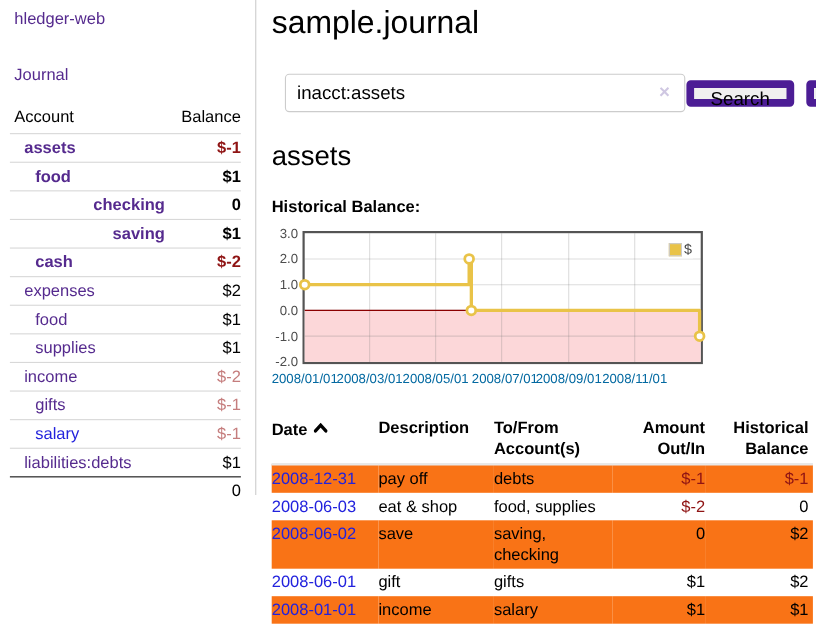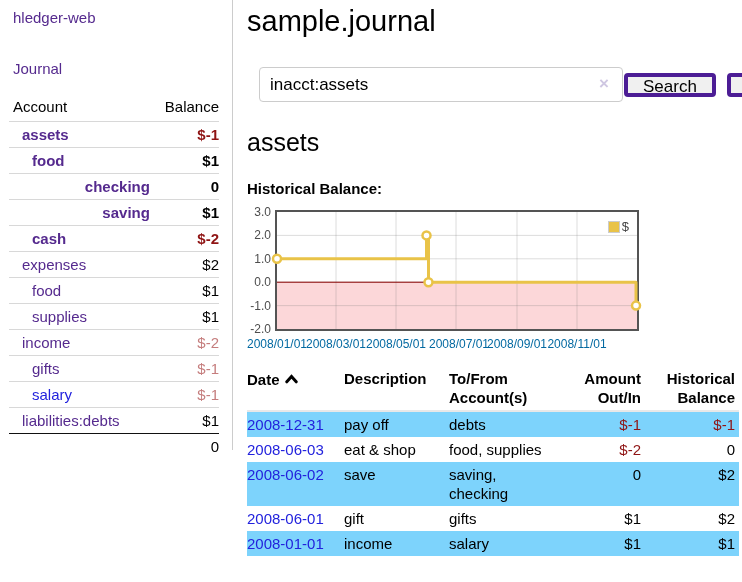--- a/index.html
+++ b/index.html
@@ -45,21 +45,21 @@
     width: 364px; height: 35px; border: 1px solid #ccc; border-radius: 4px;
     padding: 0 30px 0 10px; font-size: 17px; color: #000;
     font-family: "Liberation Sans", sans-serif; outline: none;
   }
   .clear-x {
     position: absolute; right: 9px; top: 7px; font-size: 17px; font-weight: bold;
     color: #cfc7e2; cursor: pointer;
   }
   .btn {
     height: 24px; margin-left: 6px; padding: 0 15px;
-    background: #f0f0f0; border: 4px solid #4c1d95; border-radius: 4px;
+    background: #f0f0f0; border: 7px solid #4c1d95; border-radius: 4px;
     font-size: 17px; color: #000; font-family: "Liberation Sans", sans-serif; cursor: pointer;
   }
   .btn.help { margin-left: 11px; padding: 0 12px; }
   .account-heading { font-size: 25px; font-weight: normal; margin-top: 26px; }
   .chart-label { font-size: 15px; font-weight: bold; margin-top: 23px; }
 
   
   .chart { position: relative; height: 142px; margin-top: 13px; width: 400px; }
   .plot {
     position: absolute; left: 28px; top: 0; width: 364px; height: 121px;
@@ -75,37 +75,37 @@
     font-size: 12px; color: #0369a1; white-space: nowrap;
   }
   .legend {
     position: absolute; right: 7px; top: 6px; display: flex; align-items: center;
     background: rgba(255,255,255,0.85); padding: 1px;
   }
   .legend-swatch { width: 12px; height: 12px; background: #e9c348; border: 1px solid #ccc; }
   .legend-label { font-size: 13px; color: #444; margin-left: 2px; }
 
   
-  .txn-table { border-collapse: collapse; table-layout: fixed; width: 492px; margin-top: 17px; }
+  .txn-table { border-collapse: collapse; table-layout: fixed; width: 492px; margin-top: 28px; }
   .txn-table col.c-date { width: 97px; }
   .txn-table col.c-desc { width: 105px; }
   .txn-table col.c-accts { width: 108px; }
   .txn-table col.c-amt { width: 84px; }
   .txn-table col.c-bal { width: 98px; }
   .txn-table th {
     font-weight: bold; text-align: left; vertical-align: top;
     line-height: 19px; padding: 0 0 3px 0; border-bottom: 2px solid #e8e8e8;
   }
   .txn-table th.num, .txn-table td.num { text-align: right; }
   .txn-table th .h2line { display: block; }
   .txn-table td {
     vertical-align: top; line-height: 19px; padding: 3px 0 3px 0;
   }
   .txn-table td.last, .txn-table th.last { padding-right: 4px; }
-  tr.shaded td { background: #7dd3fc; }
+  tr.shaded td { background: #f97316; }
   .date-link { color: #2222dd; }
   .sort-icon { display: inline-block; margin-left: 5px; vertical-align: 1px; }
 </style>
 </head>
 <body>
 
 <div class="layout">
 
   <div class="sidebar">
     <div class="sidebar-divider"></div>

